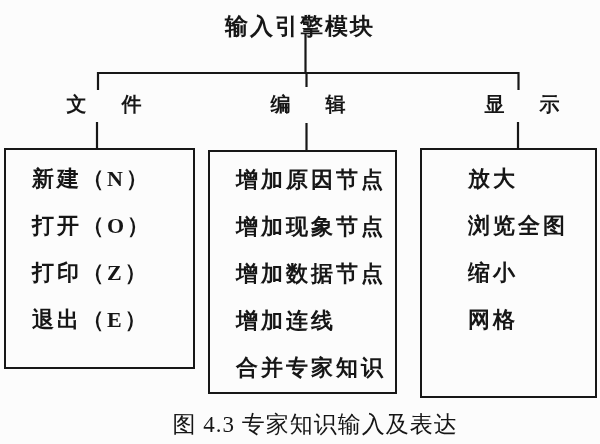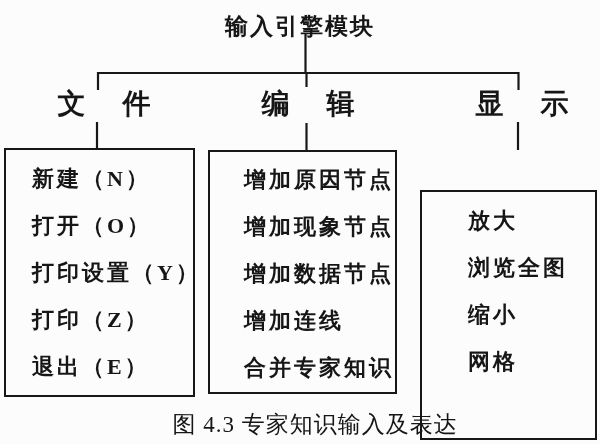--- a/index.html
+++ b/index.html
@@ -18,36 +18,36 @@
     font-size:23px;font-weight:600;letter-spacing:2px;
     white-space:nowrap;
     margin-top:8px;
   }
 
   svg.connectors{position:absolute;top:0;left:0;}
 
   .branch-label{
     position:absolute;top:90px;height:28px;line-height:28px;
     transform:translateX(-50%);
-    font-size:28px;font-weight:600;
+    font-size:20px;font-weight:600;
     word-spacing:30px;white-space:nowrap;
   }
   .branch-label-file{left:104px;}
   .branch-label-edit{left:308px;}
   .branch-label-display{left:522px;}
 
   .menu-box{
     position:absolute;
     box-sizing:border-box;
     border:2px solid #171717;
     background:#fcfcfc;
   }
-  .menu-box-file{left:4px;top:148px;width:191px;height:249px;padding:5px 0 0 26px;}
-  .menu-box-edit{left:208px;top:150px;width:189px;height:244px;padding:4px 0 0 34px;}
-  .menu-box-display{left:420px;top:148px;width:177px;height:250px;padding:5px 0 0 46px;margin-top:42px;}
+  .menu-box-file{left:4px;top:148px;width:191px;height:221px;padding:5px 0 0 26px;}
+  .menu-box-edit{left:208px;top:150px;width:189px;height:244px;padding:4px 0 0 26px;}
+  .menu-box-display{left:420px;top:148px;width:177px;height:250px;padding:5px 0 0 46px;}
 
   .menu-item{
     height:47px;display:flex;align-items:center;
     font-size:22px;font-weight:600;letter-spacing:3px;
     white-space:nowrap;
   }
 
   .figure-caption{
     position:absolute;top:409px;left:315px;
     transform:translateX(-50%);
@@ -79,21 +79,20 @@
     </g>
   </svg>
 
   <div class="branch-label branch-label-file">文 件</div>
   <div class="branch-label branch-label-edit">编 辑</div>
   <div class="branch-label branch-label-display">显 示</div>
 
   <div class="menu-box menu-box-file">
     <div class="menu-item">新建（N）</div>
     <div class="menu-item">打开（O）</div>
-    <div class="menu-item">打印设置（Y）</div>
     <div class="menu-item">打印（Z）</div>
     <div class="menu-item">退出（E）</div>
   </div>
 
   <div class="menu-box menu-box-edit">
     <div class="menu-item">增加原因节点</div>
     <div class="menu-item">增加现象节点</div>
     <div class="menu-item">增加数据节点</div>
     <div class="menu-item">增加连线</div>
     <div class="menu-item">合并专家知识</div>

